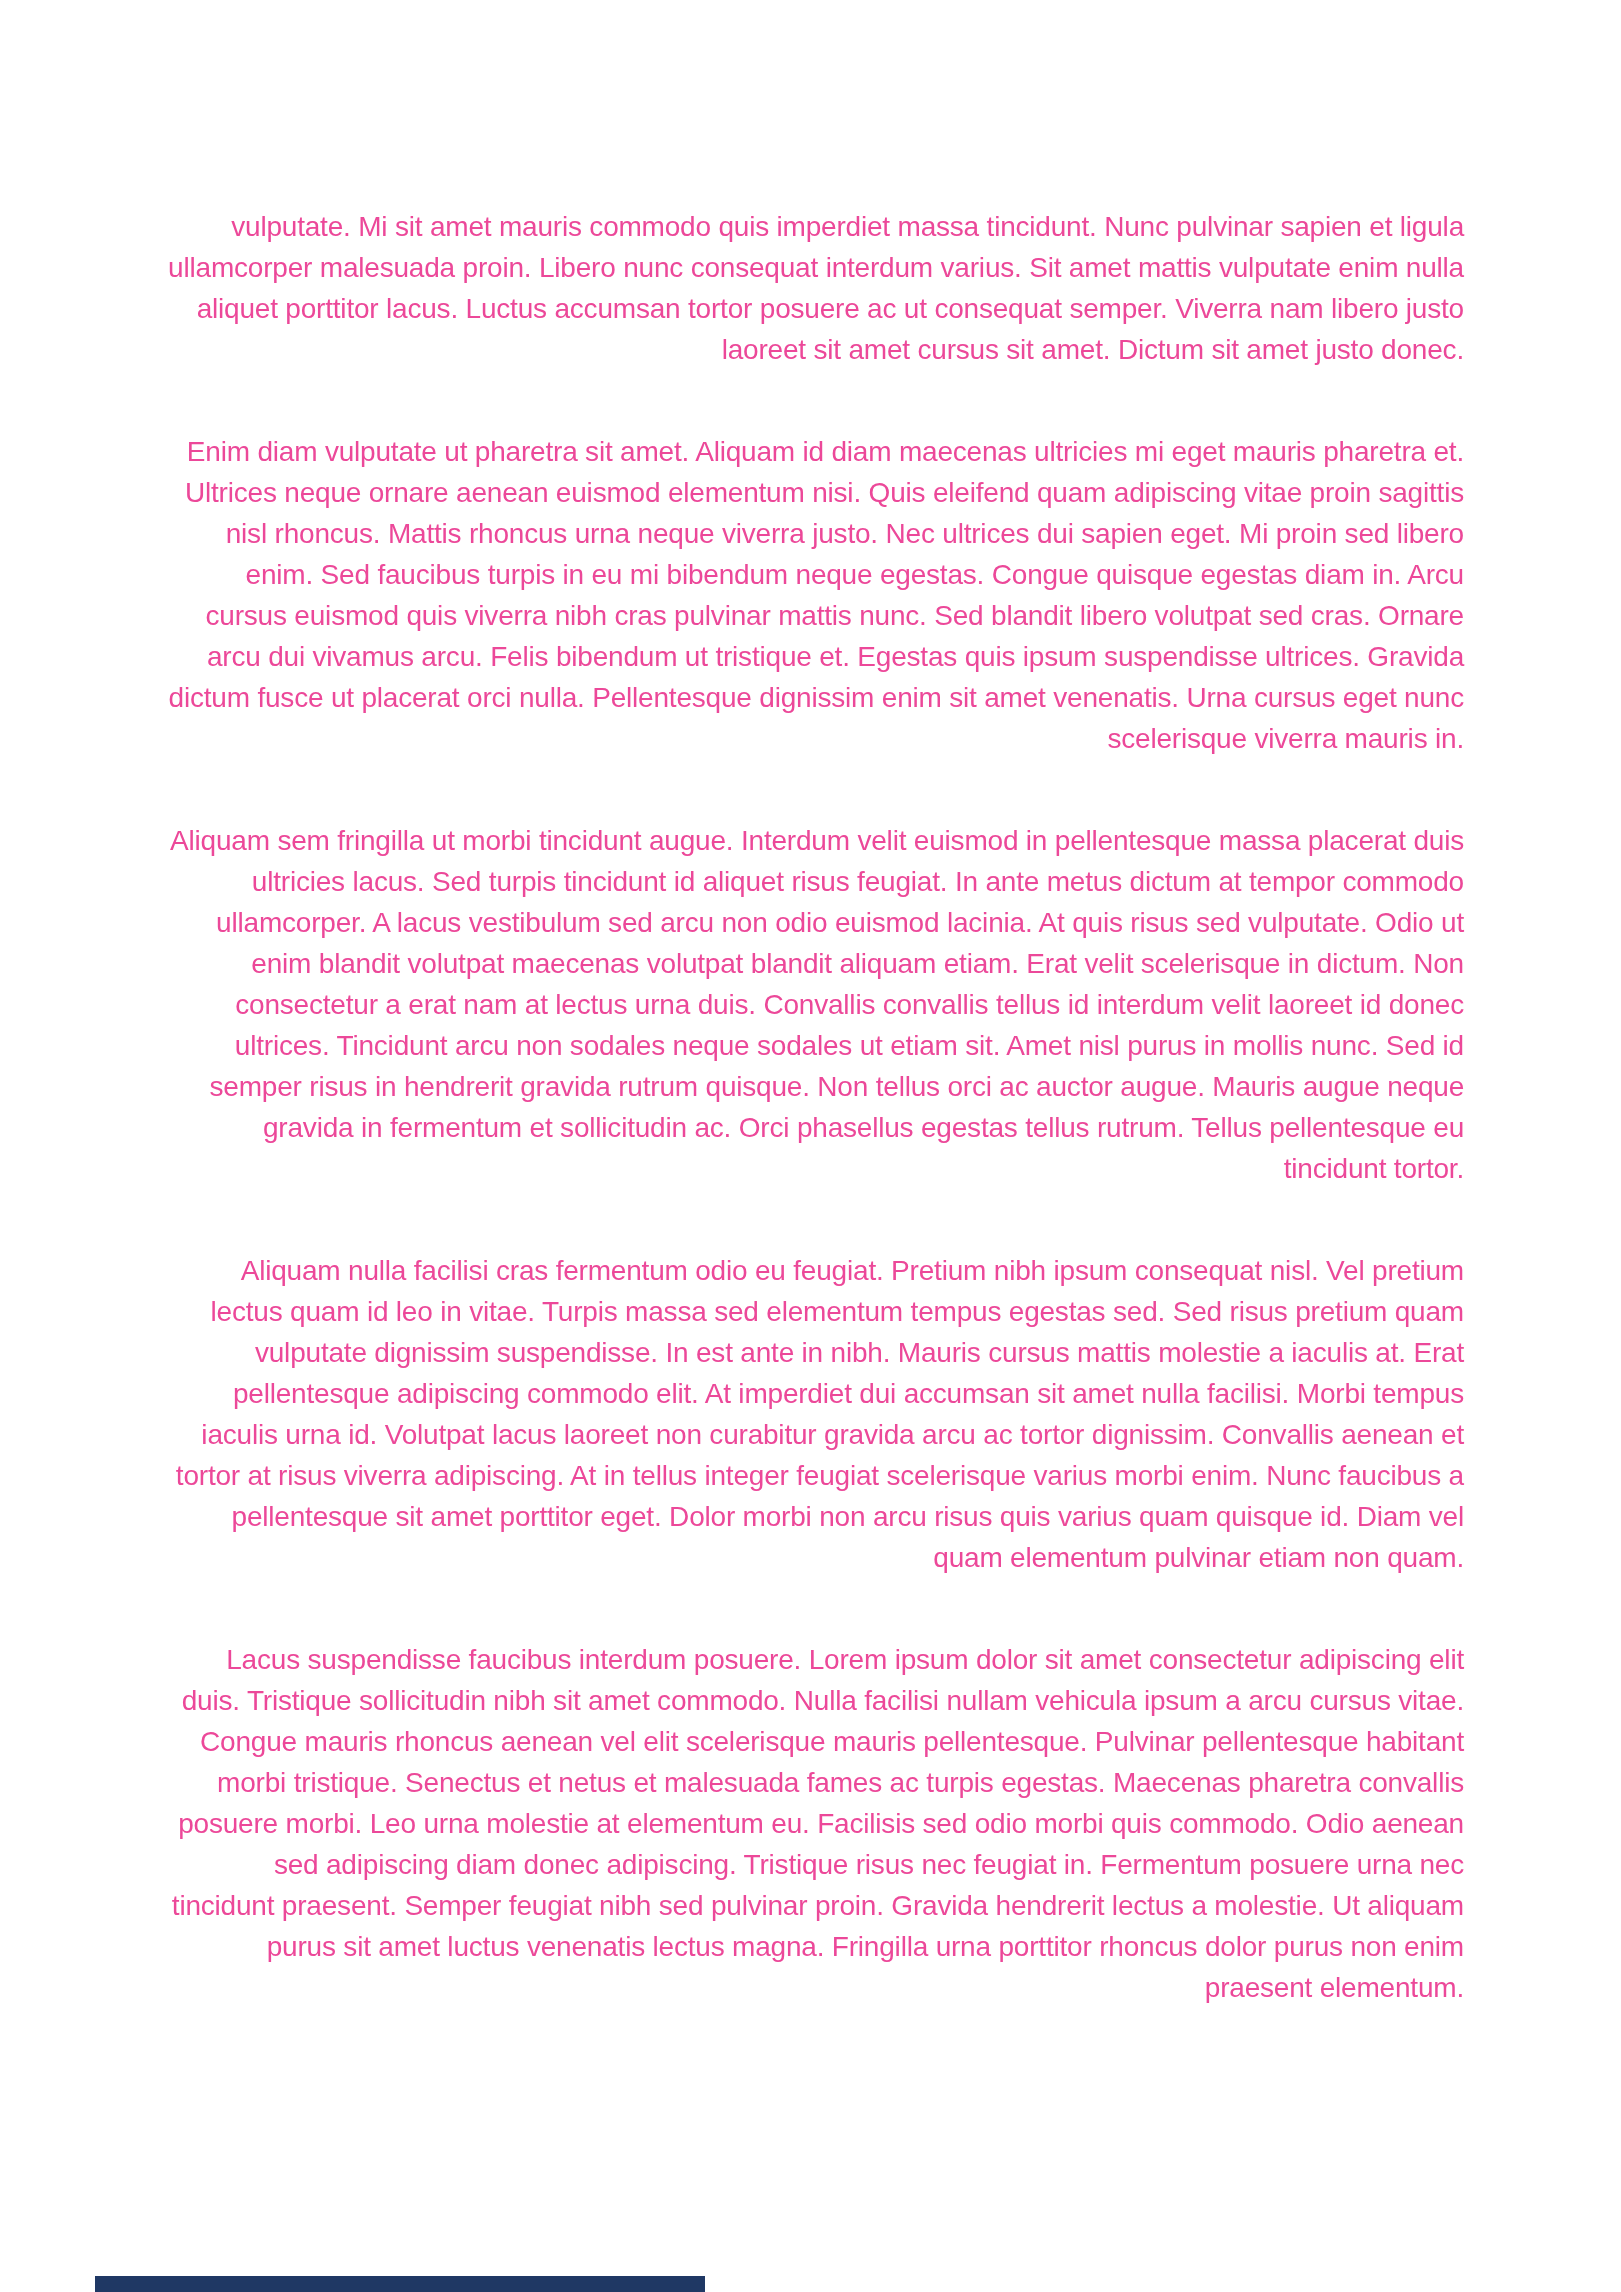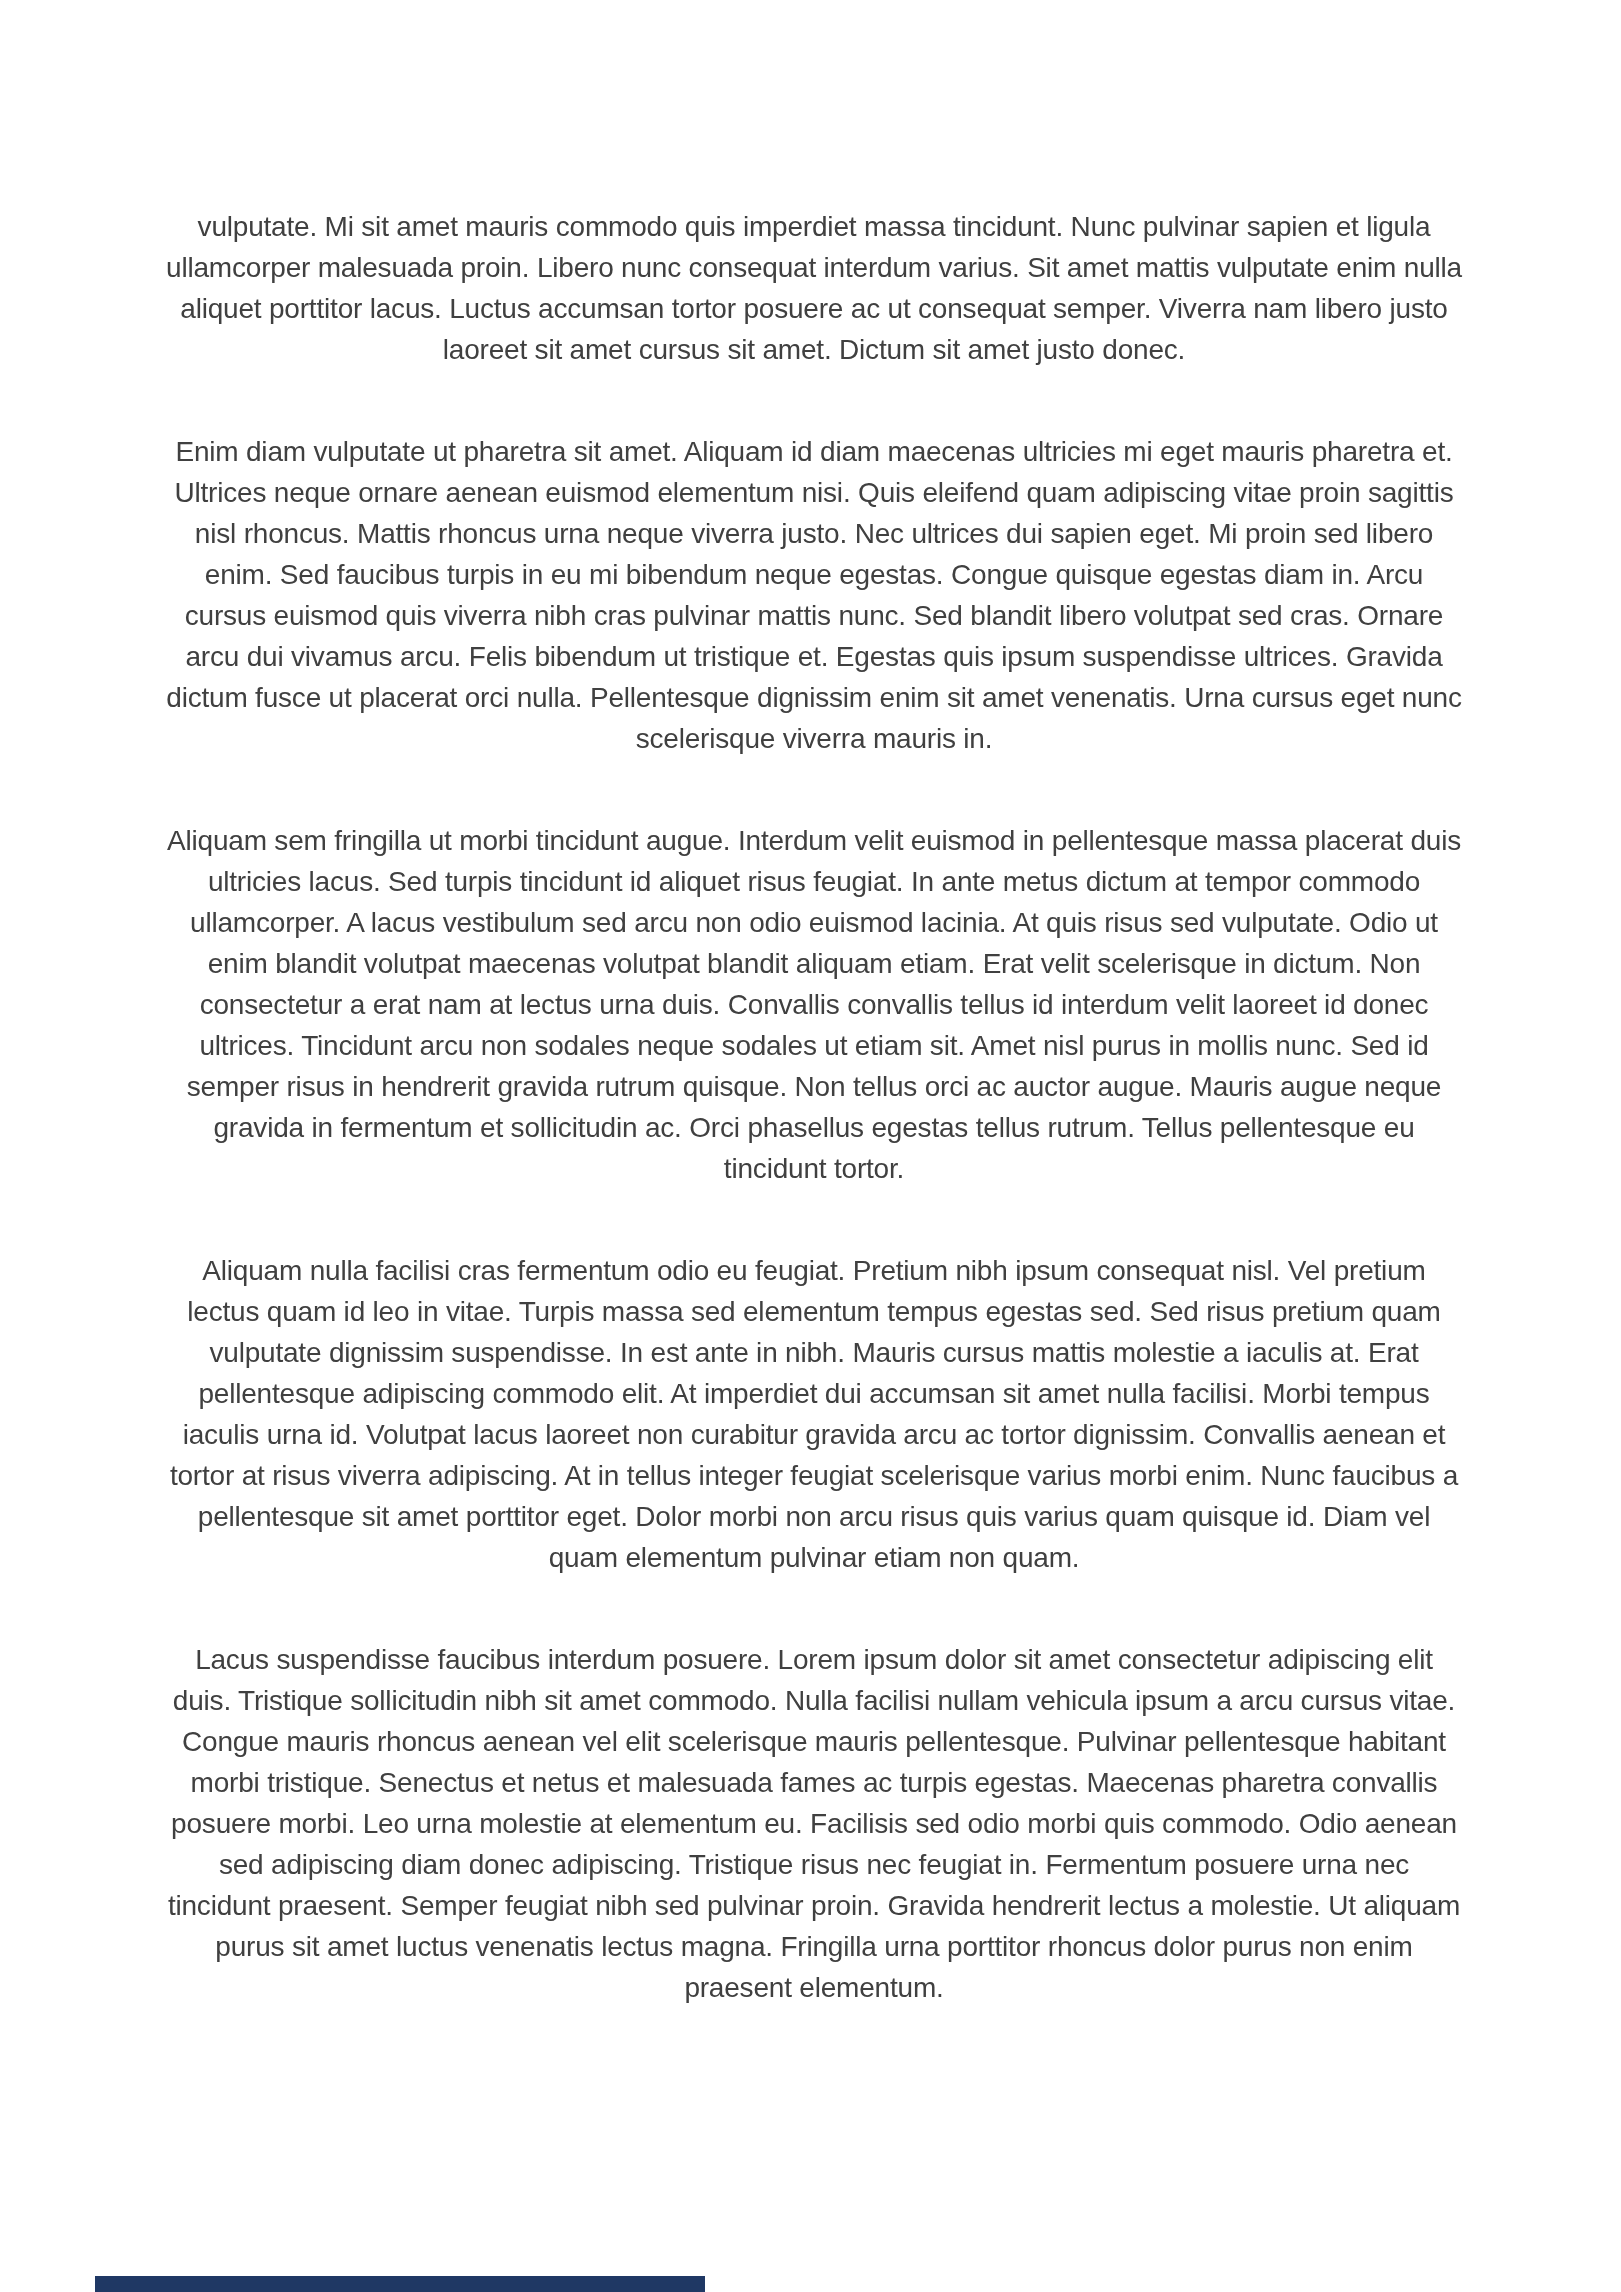--- a/index.html
+++ b/index.html
@@ -18,22 +18,22 @@
     left: 164px;
     top: 206px;
     width: 1300px;
   }
   .page-content p {
     margin: 0 0 61px 0;
     font-family: "Liberation Sans", sans-serif;
     font-size: 28px;
     line-height: 41px;
     letter-spacing: -0.2px;
-    color: #404040;
-    text-align: center;
+    color: #ec4899;
+    text-align: right;
   }
   .partial-page-element {
     position: absolute;
     left: 95px;
     bottom: 0;
     width: 610px;
     height: 16.7px;
     background: #1f3864; 
   }
 </style>

